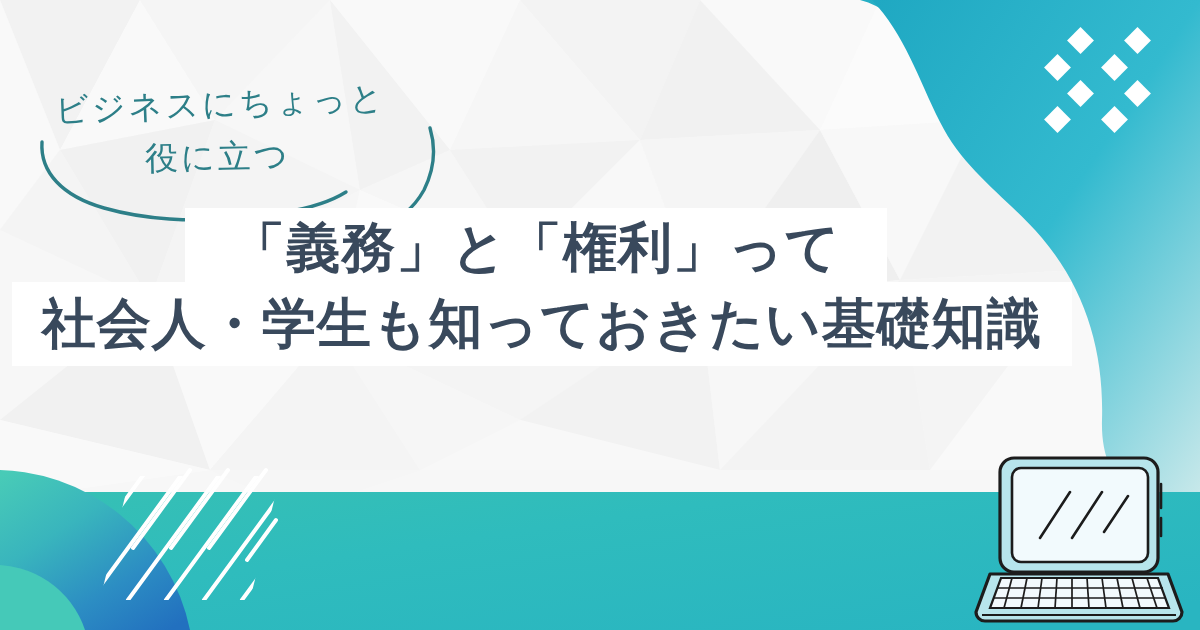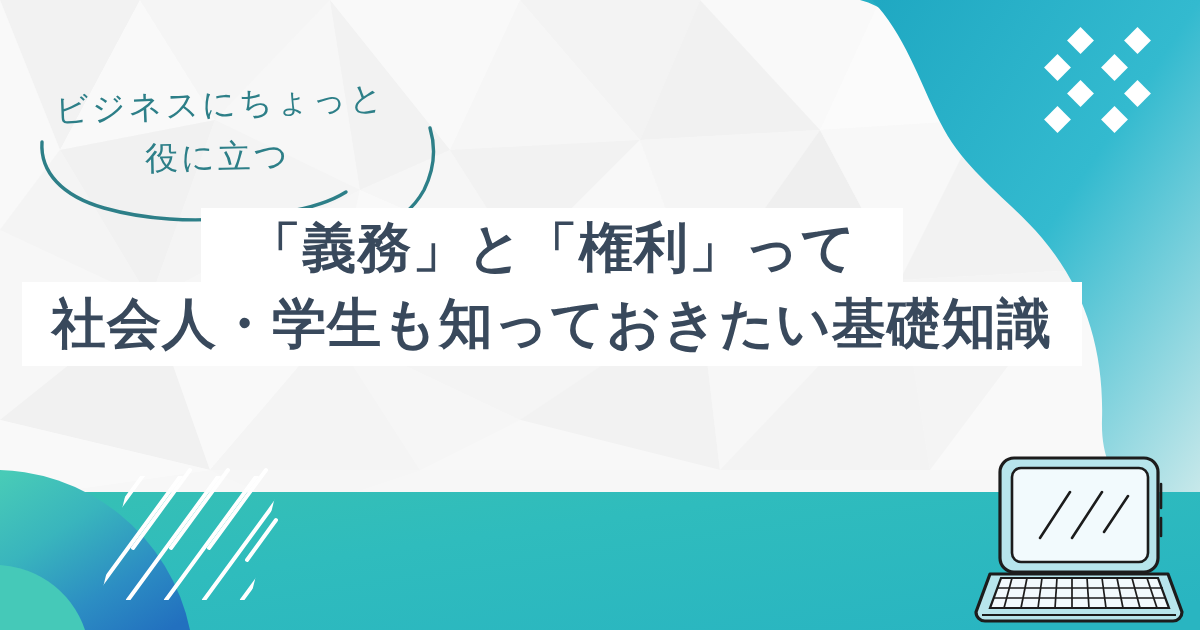--- a/index.html
+++ b/index.html
@@ -23,21 +23,21 @@
     top: 0;
     width: 1200px;
     height: 630px;
     display: block;
   }
   #deco-svg { pointer-events: none; }
 
   
   .title-stack {
     position: absolute;
-    left: 16px;
+    left: 0;
     top: 208px;
     width: 1072px;
     text-align: center;
     z-index: 6;
   }
   .title-row {
     display: block;
     line-height: 1.0;
     margin: 0;
     padding: 0;
@@ -53,20 +53,21 @@
   .row1 .chip {
     font-size: 54px;
     padding: 12px 46px 10px 46px;
   }
   .row2 .chip {
     font-size: 54px;
     padding: 4px 46px 14px 46px;
   }
   .row3 {
     margin-top: -2px;
+    text-align: right;
   }
   .row3 .chip {
     font-size: 54px;
     padding: 14px 30px 16px 30px;
   }
 
   
   .handwrite {
     position: absolute;
     z-index: 7;

